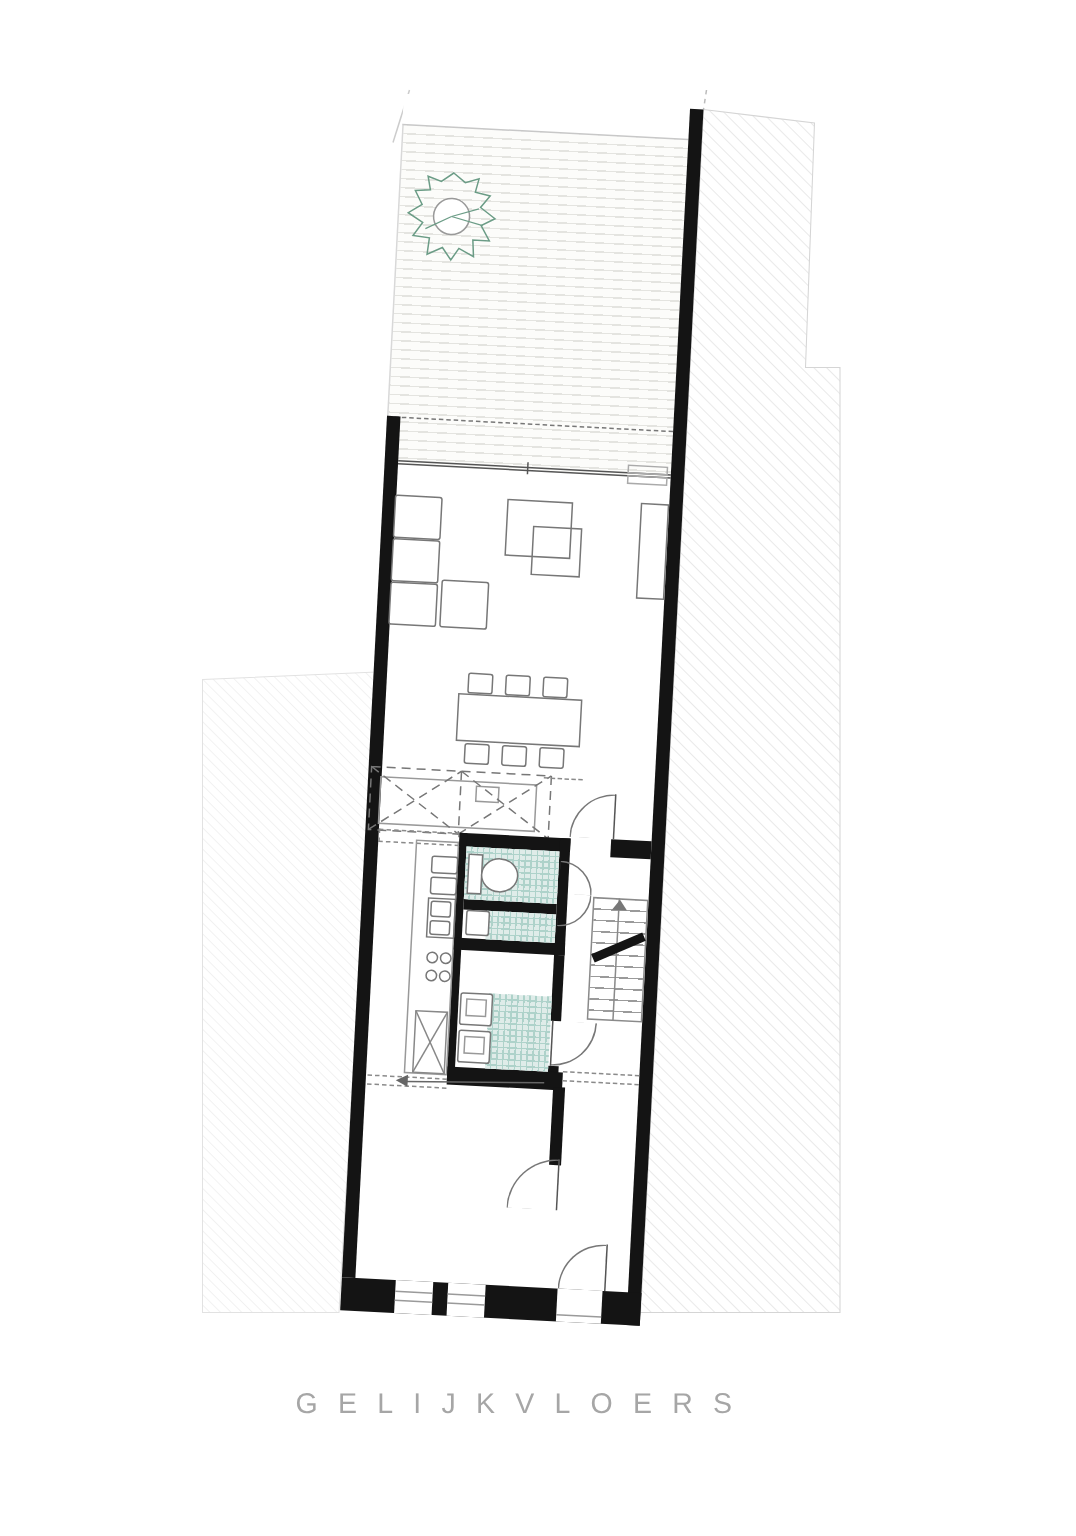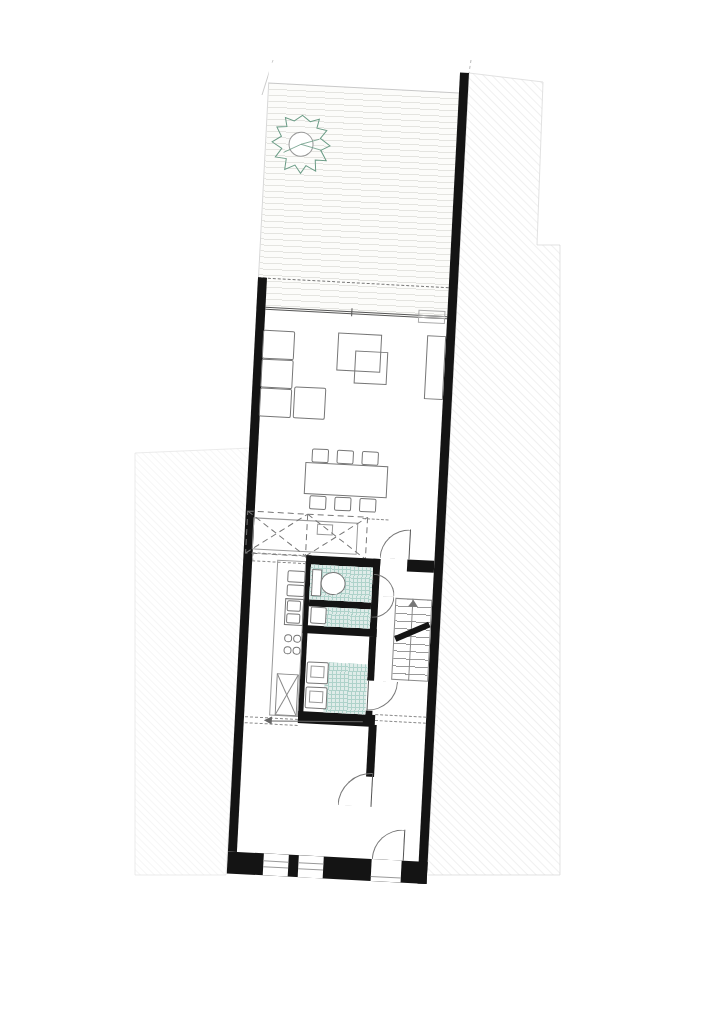--- a/index.html
+++ b/index.html
@@ -181,13 +181,14 @@
     </div>
     <div class="win" style="left:71px;top:790px;width:25px;height:22px;">
       <div class="sill" style="top:7px;"></div>
       <div class="sill" style="top:13px;"></div>
     </div>
     <div class="win" style="left:144px;top:790px;width:30px;height:22px;">
       <div class="sill" style="top:17px;"></div>
     </div>
   </div>
 
+  <div class="title">GELIJKVLOERS</div>
 </div>
 
 </body></html>

